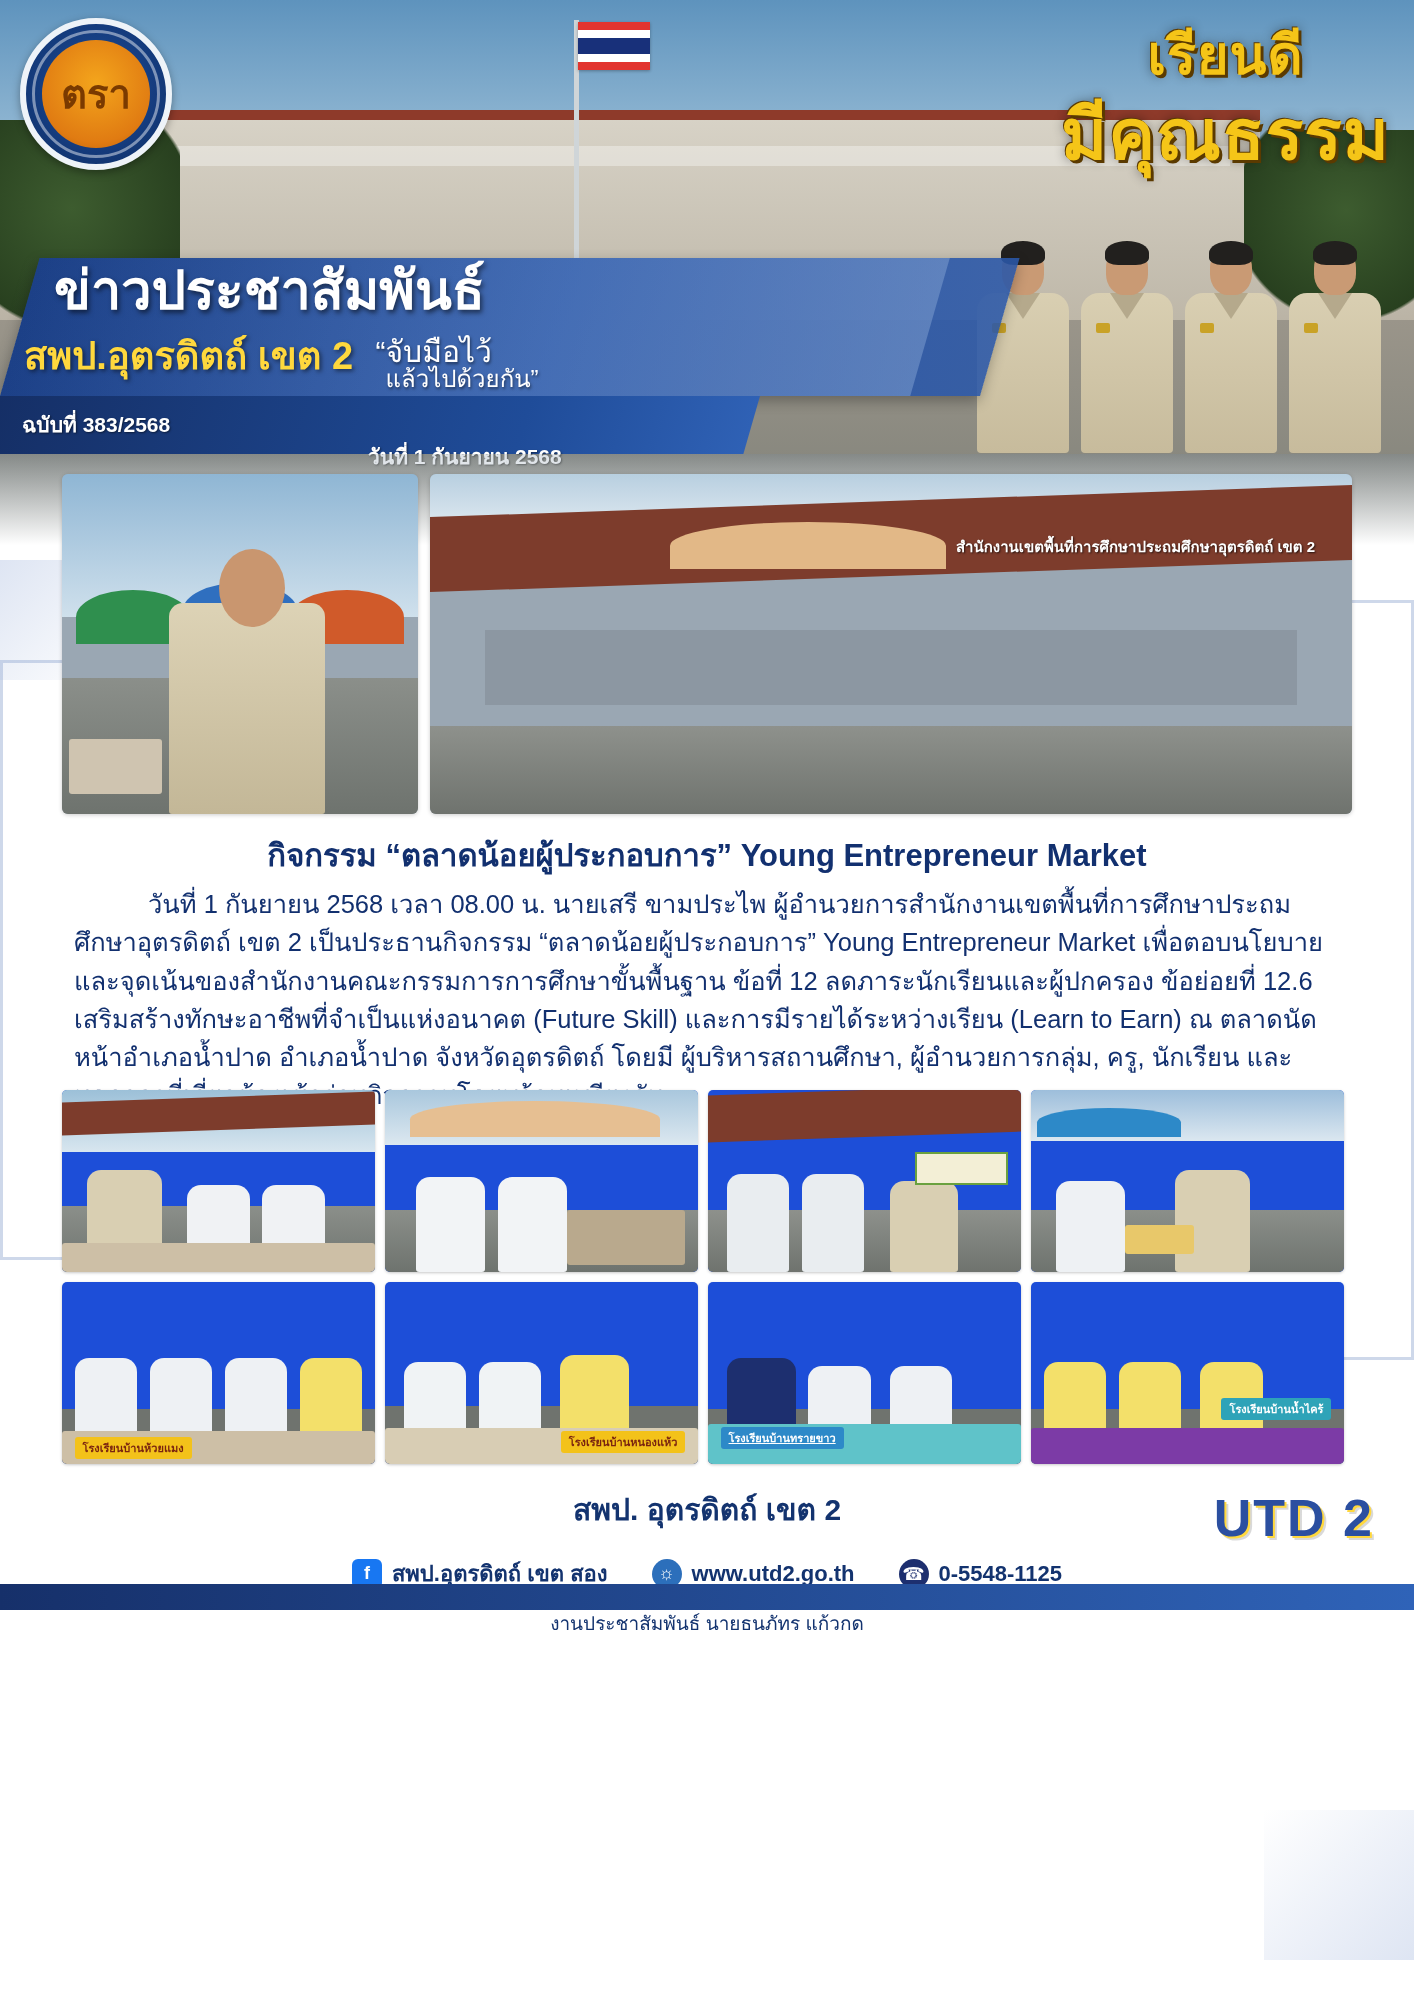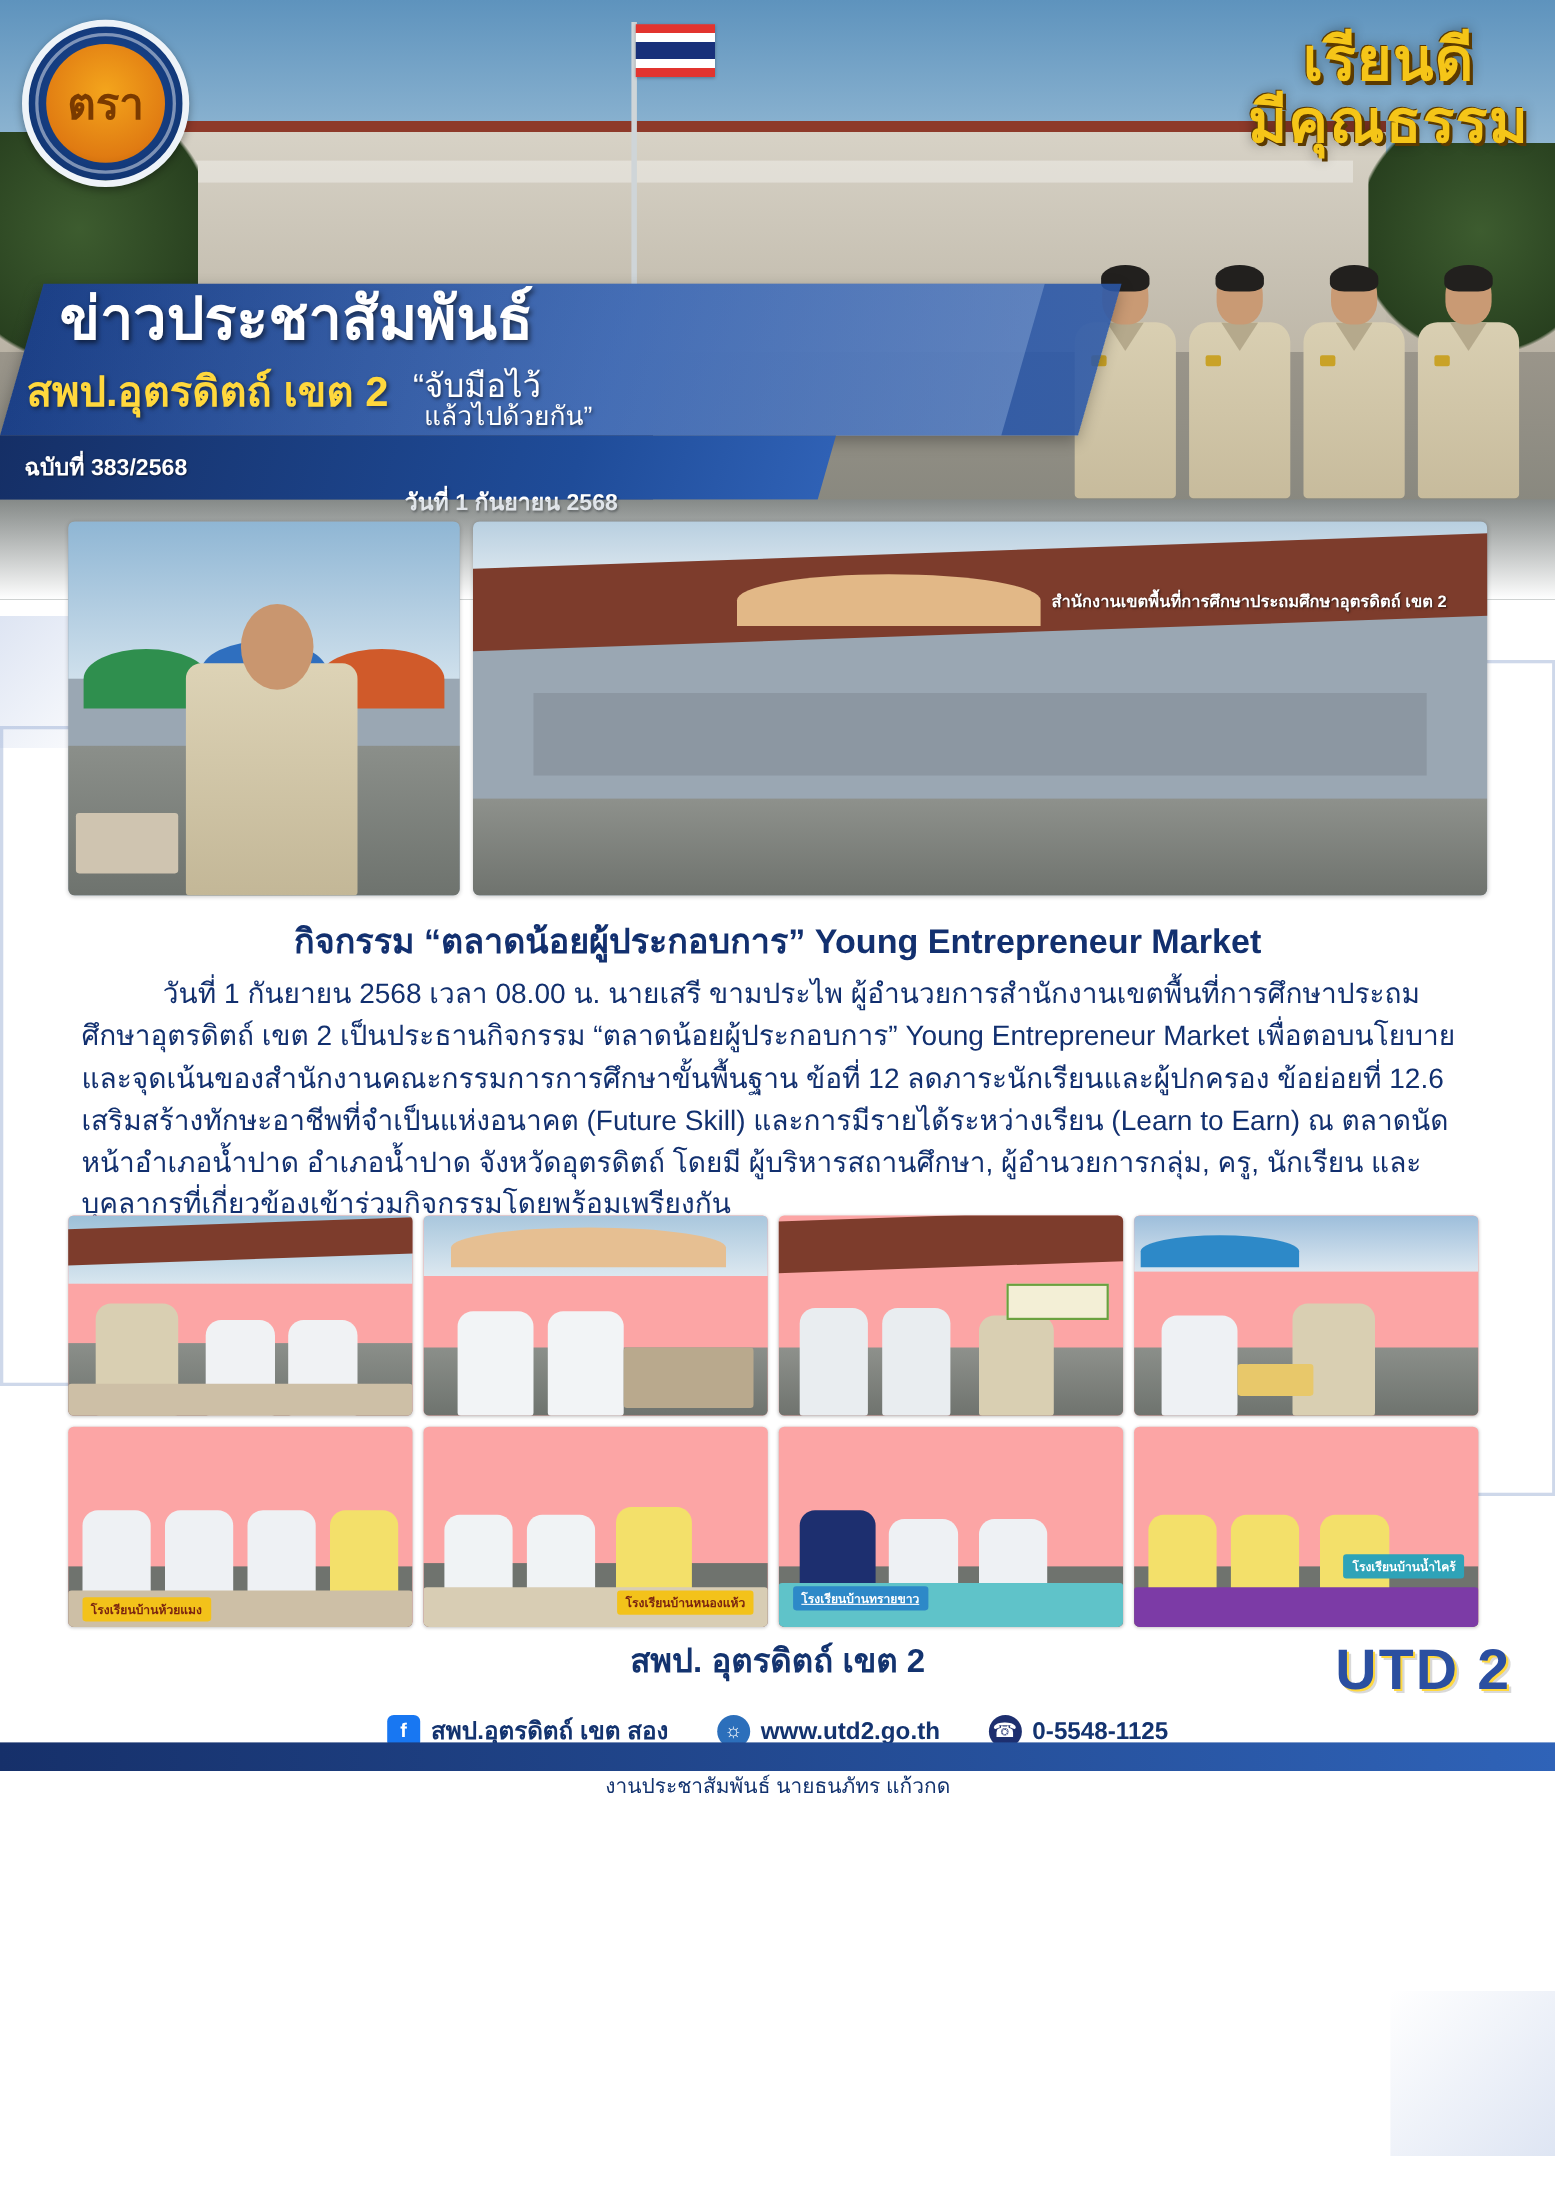--- a/index.html
+++ b/index.html
@@ -98,24 +98,24 @@
     position: absolute; right: 24px; top: 28px;
     text-align: center;
     line-height: 1.0;
   }
   .slogan .l1 {
     font-size: 54px; font-weight: bold; color: #f5c518;
     text-shadow: 3px 3px 0 #5b3a00, -1px -1px 0 #5b3a00, 0 0 12px rgba(0,0,0,.45);
     letter-spacing: 1px;
   }
   .slogan .l2 {
-    font-size: 54px; font-weight: bold; color: #f5c518;
+    font-size: 70px; font-weight: bold; color: #f5c518;
     text-shadow: 3px 3px 0 #5b3a00, -1px -1px 0 #5b3a00, 0 0 12px rgba(0,0,0,.45);
     letter-spacing: 1px;
-    margin-top: 2px;
+    margin-top: 18px;
   }
 
   
   .band {
     position: absolute; left: 0; top: 258px; width: 980px; height: 138px;
     background: linear-gradient(90deg, #1b3f86 0%, #2a57a8 55%, rgba(42,87,168,0.88) 100%);
     transform: skewX(-16deg);
     transform-origin: left bottom;
     box-shadow: 0 5px 14px rgba(0,0,0,.3);
   }
@@ -262,21 +262,21 @@
     position: absolute; left: 74px; top: 885px; width: 1270px;
     font-size: 25.5px; line-height: 1.5; color: #12306f;
     text-align: left;
   }
   .paragraph .indent { display: inline-block; width: 74px; }
 
   
   .grid-row { position: absolute; display: flex; gap: 10px; }
   .grid-row.r1 { left: 62px; top: 1090px; }
   .grid-row.r2 { left: 62px; top: 1282px; }
-  .cell { width: 313px; height: 182px; border-radius: 5px; overflow: hidden; position: relative; box-shadow: 0 1px 3px rgba(0,0,0,.22); background:#fca5a5;margin-top:15px; }
+  .cell { width: 313px; height: 182px; border-radius: 5px; overflow: hidden; position: relative; box-shadow: 0 1px 3px rgba(0,0,0,.22); background:#1d4ed8; }
   .foot-title {
     position: absolute; left: 0; top: 1486px; width: 1414px; text-align: center;
     font-size: 30px; font-weight: bold; color: #13336f;
   }
   .foot-sub {
     position: absolute; left: 0; top: 1608px; width: 1414px; text-align: center;
     font-size: 19px; color: #13336f;
   }
   .foot-contacts {
     position: absolute; left: 0; top: 1556px; width: 1414px;

